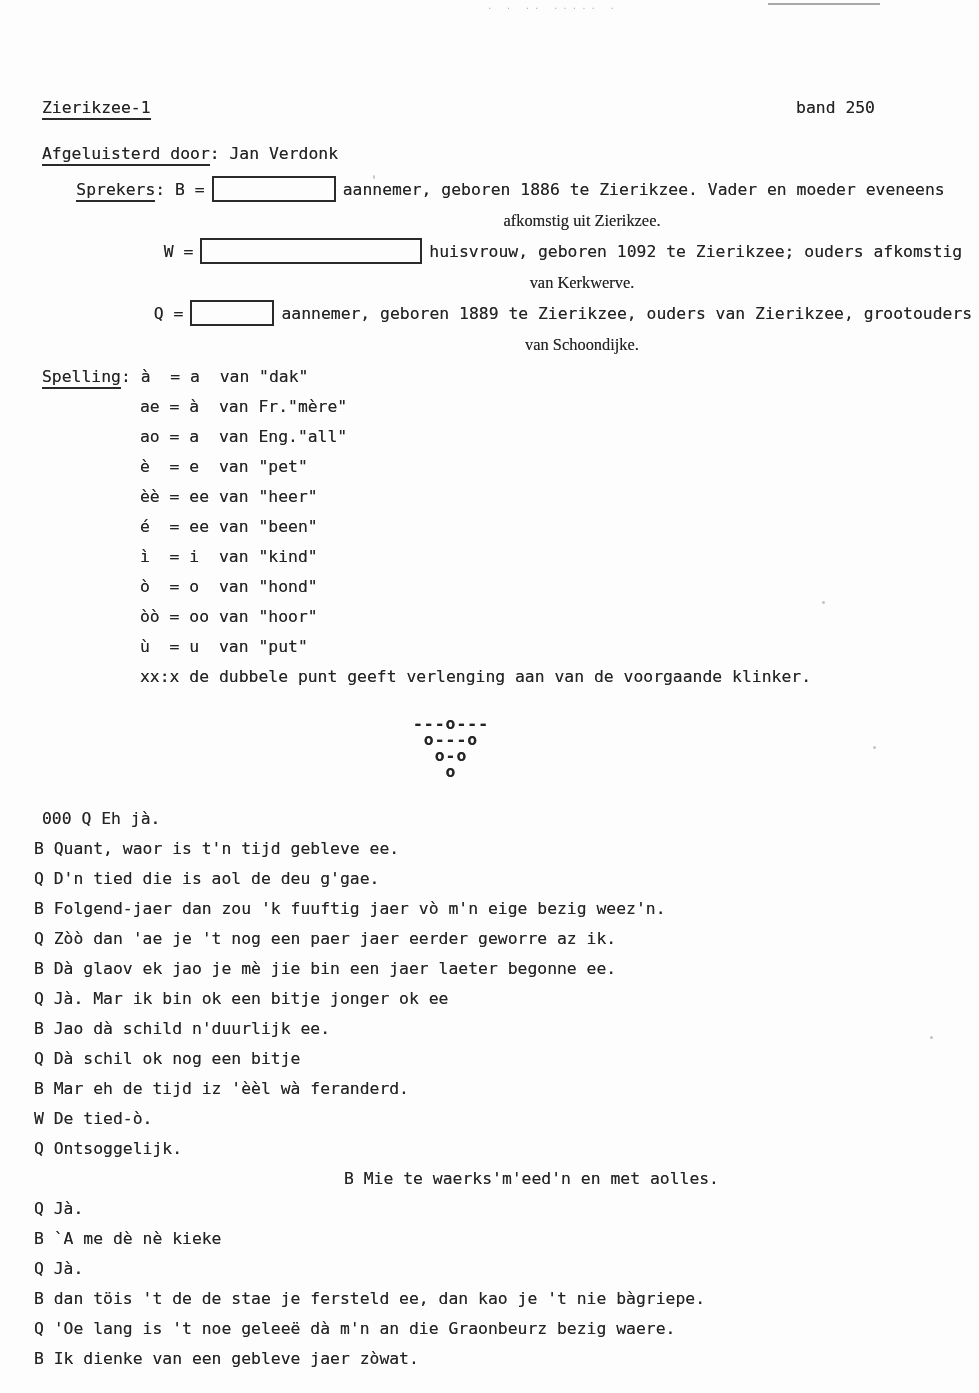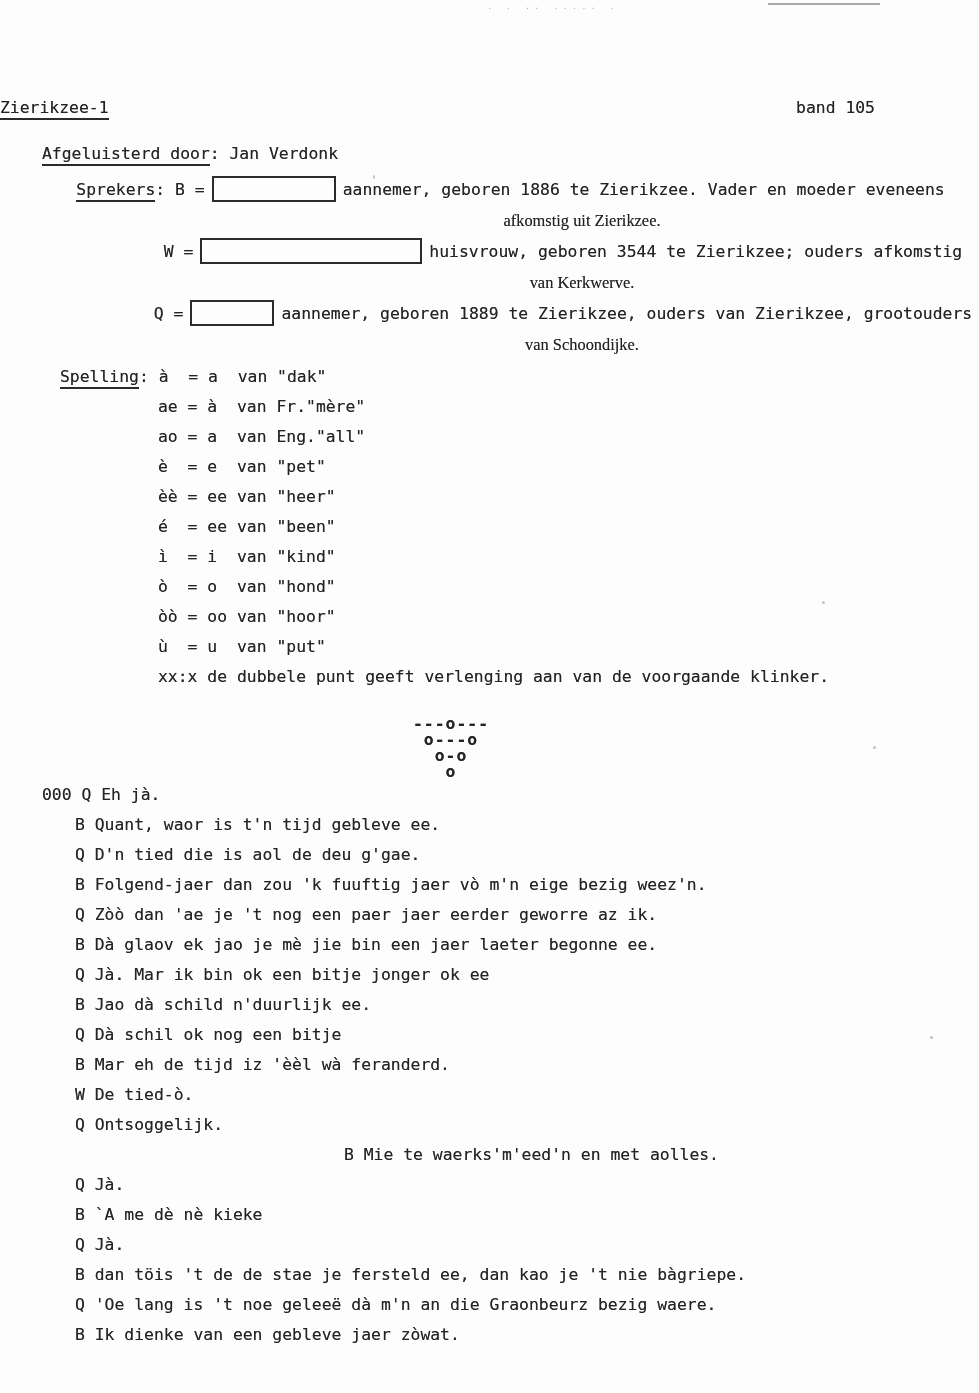--- a/index.html
+++ b/index.html
@@ -15,20 +15,21 @@
     text-shadow: 0 0 0.5px rgba(30,30,30,.55);
     overflow: hidden;
     padding-top: 96px;
   }
   .ul { border-bottom: 2px solid #2a2a2a; padding-bottom: 1px; }
   .pre { white-space: pre; }
 
   .header-row {
     display: flex;
     justify-content: space-between;
+    padding-left: 42px;
     padding-right: 104px;
     height: 24px;
     line-height: 24px;
   }
   .afg-line { margin-top: 22px; padding-left: 42px; height: 24px; line-height: 24px; }
 
   .sprekers { margin-top: 8px; text-align: center; }
   .sline { line-height: 31px; white-space: pre; padding-left: 42px; }
   .sline.indent-cont { padding-left: 185px; font-family: Liberation Serif, serif; }
   .sline.indent-wq { padding-left: 147px; }
@@ -37,29 +38,29 @@
     border: 2px solid #2b2b2b;
     height: 26px;
     vertical-align: -7px;
     margin: 0 7px;
     background: #fdfdfd;
   }
   .box-b { width: 124px; }
   .box-w { width: 222px; }
   .box-q { width: 84px; }
 
-  .spelling { margin-top: 2px; margin-left: 18px; }
+  .spelling { margin-top: 2px; }
   .spell-line { line-height: 30px; white-space: pre; padding-left: 140px; }
   .spell-line.first { padding-left: 42px; }
 
   .ornament { margin-top: 24px; margin-left: 413px; }
   .orn-line { line-height: 16px; white-space: pre; font-weight: bold; letter-spacing: 1px; }
 
-  .dialogue { }
-  .dline { line-height: 30px; white-space: pre; padding-left: 75px; }
+  .dialogue { margin-top: 24px; }
+  .dline { line-height: 30px; white-space: pre; padding-left: 34px; }
   .dline.numbered { padding-left: 42px; }
   .dline.deep { padding-left: 84px; text-align: center; }
 
   
   .artifact-line { position: absolute; top: 3px; left: 768px; width: 112px; height: 2px; background: #a9a9a9; }
   .artifact-dots { position: absolute; top: 1px; left: 487px; color: #b5b5b5; font-size: 9px; letter-spacing: 4px; text-shadow: none; }
   .speckle { position: absolute; width: 3px; height: 3px; border-radius: 50%; background: #9d9d9d; opacity: .6; }
   .sp1 { top: 746px; left: 873px; }
   .sp2 { top: 601px; left: 822px; }
   .sp3 { top: 1036px; left: 930px; }
@@ -72,29 +73,29 @@
 
   <div class="artifact-line"></div>
   <div class="artifact-dots">.&nbsp;.&nbsp;..&nbsp;.....&nbsp;.</div>
   <div class="speckle sp1"></div>
   <div class="speckle sp2"></div>
   <div class="speckle sp3"></div>
   <div class="speckle sp4"></div>
 
   <div class="header-row">
     <span class="ul">Zierikzee-1</span>
-    <span>band 105</span>
+    <span>band 250</span>
   </div>
 
   <div class="afg-line"><span class="ul">Afgeluisterd door</span><span class="pre">: Jan Verdonk</span></div>
 
   <div class="sprekers">
     <div class="sline"><span class="ul">Sprekers</span><span class="pre">: </span><span class="pre">B =</span><span class="redact-box box-b"></span><span class="pre">aannemer, geboren 1886 te Zierikzee. Vader en moeder eveneens</span></div>
     <div class="sline indent-cont">afkomstig uit Zierikzee.</div>
-    <div class="sline indent-wq"><span class="pre">W =</span><span class="redact-box box-w"></span><span class="pre">huisvrouw, geboren 3544 te Zierikzee; ouders afkomstig</span></div>
+    <div class="sline indent-wq"><span class="pre">W =</span><span class="redact-box box-w"></span><span class="pre">huisvrouw, geboren 1092 te Zierikzee; ouders afkomstig</span></div>
     <div class="sline indent-cont">van Kerkwerve.</div>
     <div class="sline indent-wq"><span class="pre">Q =</span><span class="redact-box box-q"></span><span class="pre">aannemer, geboren 1889 te Zierikzee, ouders van Zierikzee, grootouders</span></div>
     <div class="sline indent-cont">van Schoondijke.</div>
   </div>
 
   <div class="spelling">
     <div class="spell-line first"><span class="ul">Spelling</span><span class="pre">: </span><span class="pre">à  = a  van "dak"</span></div>
     <div class="spell-line">ae = à  van Fr."mère"</div>
     <div class="spell-line">ao = a  van Eng."all"</div>
     <div class="spell-line">è  = e  van "pet"</div>

